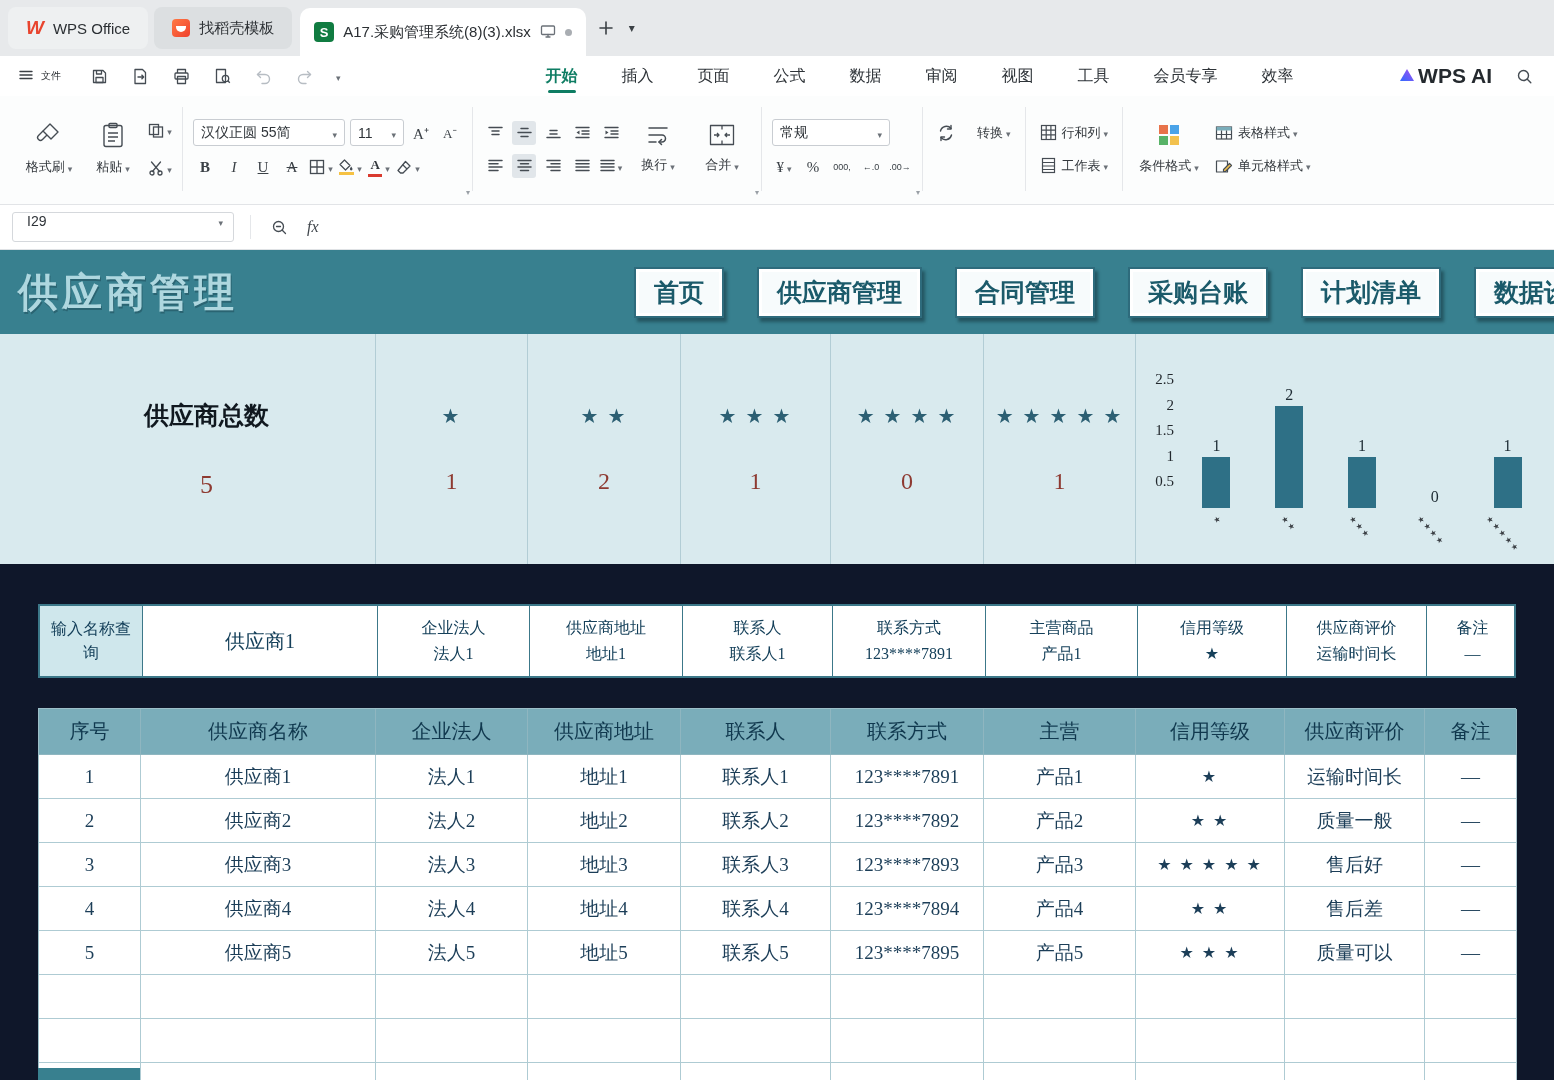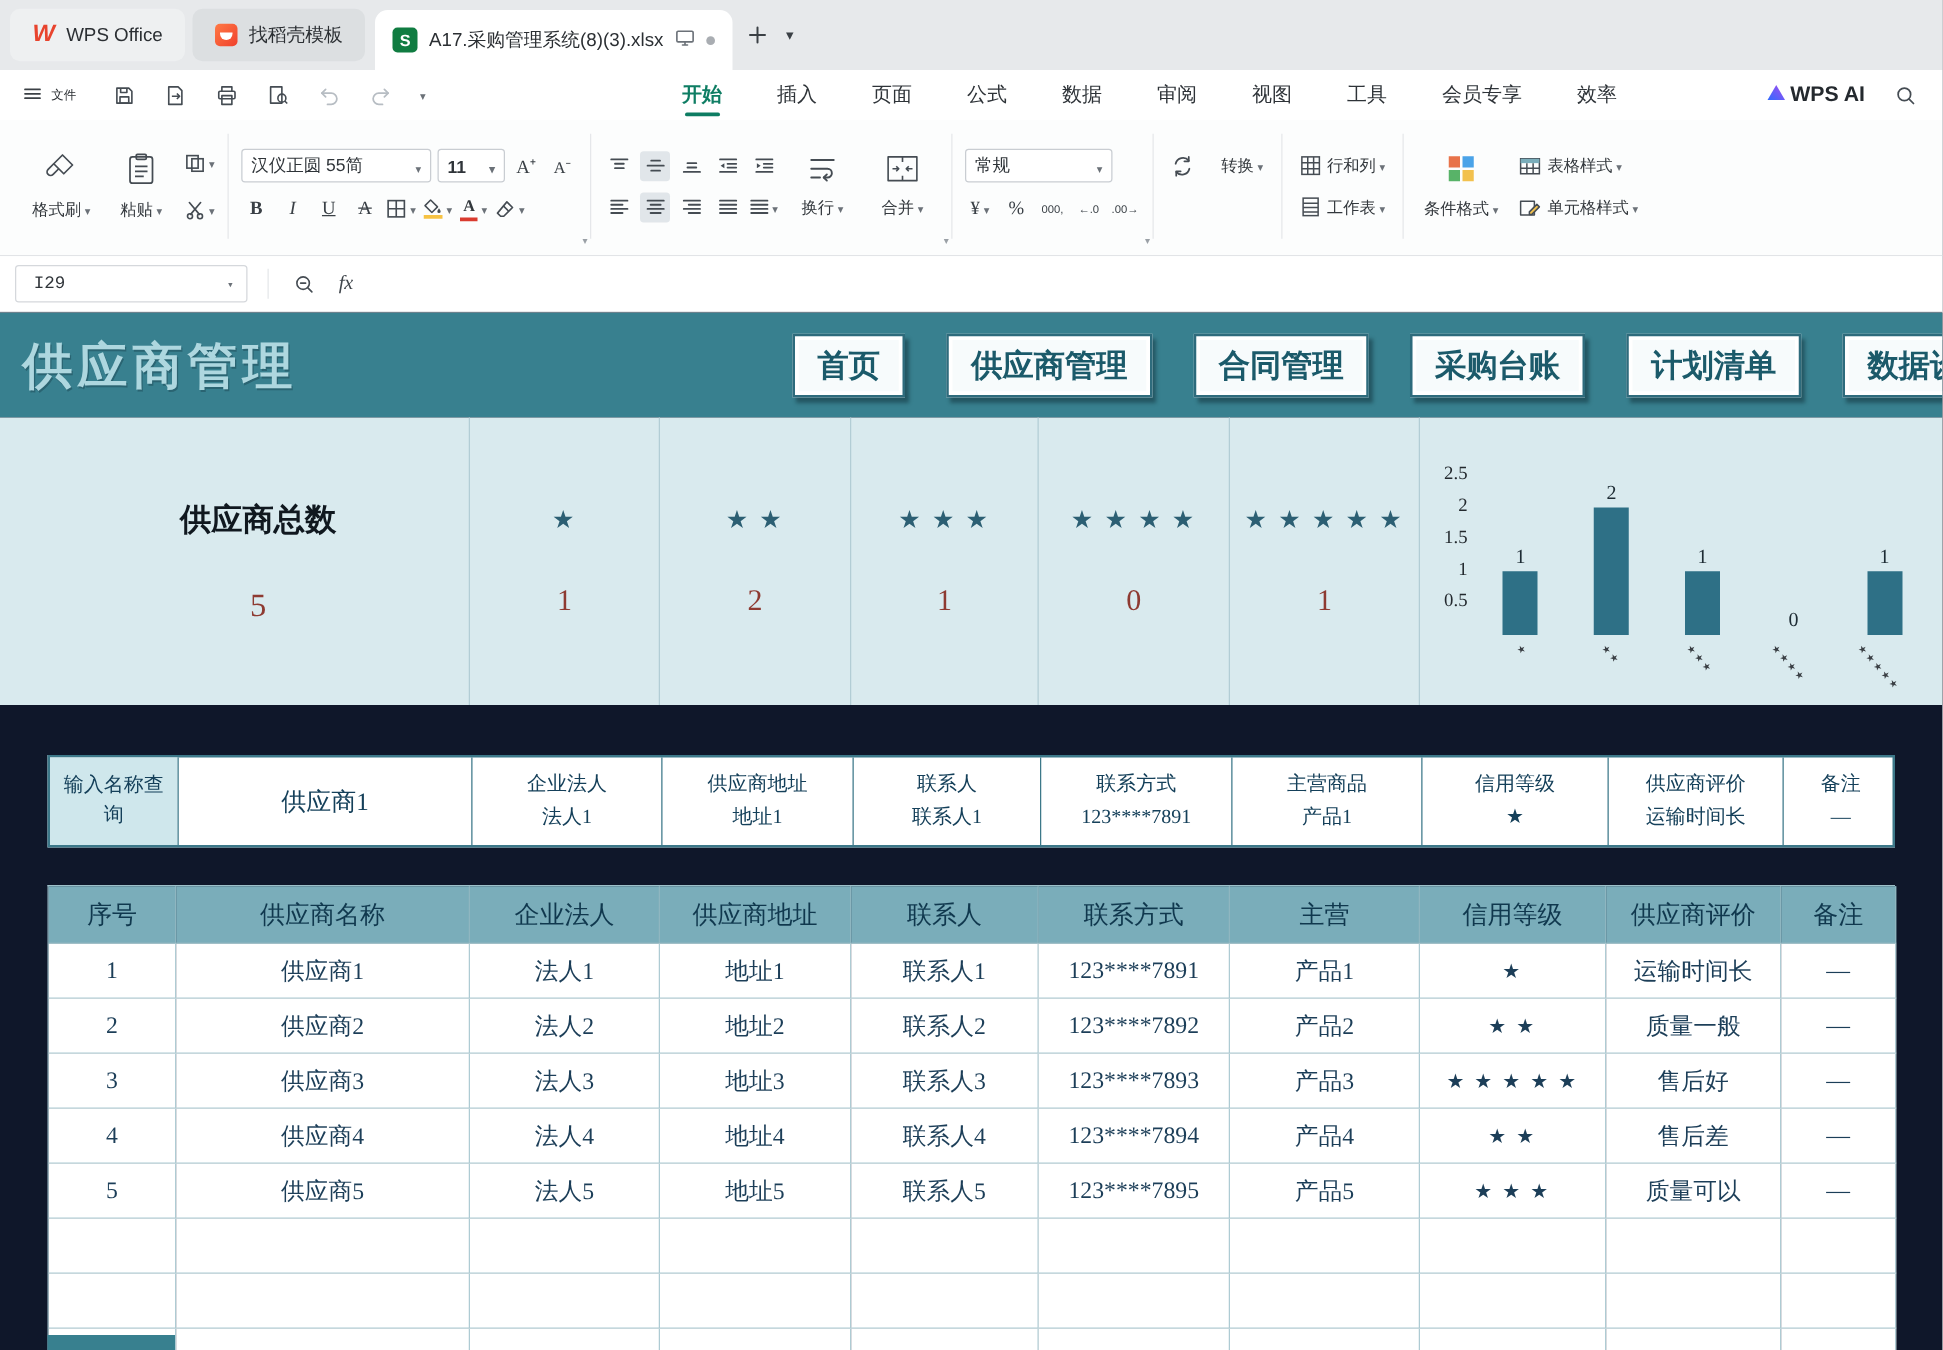--- a/index.html
+++ b/index.html
@@ -30,61 +30,61 @@
   .menubar { height:40px; background:#fff; display:flex; align-items:center; padding:0 18px; }
   .file-btn { display:flex; align-items:center; gap:7px; font-size:10px; color:#2b2f33;text-align:center; }
   .qat { display:flex; align-items:center; gap:17px; margin-left:26px; }
   .qat .sbtn { height:22px; }
   .menu-tab-strip { display:flex; gap:44px; margin-left:205px; height:40px; align-items:center; }
   .menu-tab { font-size:16px; color:#2e3338; height:40px; display:flex; align-items:center; position:relative; }
   .menu-tab.active { color:#0e7d63; font-weight:700; }
   .menu-tab.active::after { content:""; position:absolute; left:2px; right:2px; bottom:3px;
     height:3px; border-radius:2px; background:#0e7d63; }
   .menu-right { margin-left:auto; display:flex; align-items:center; gap:20px; }
-  .wps-ai { display:flex; align-items:center; gap:2px; font-size:17px; font-weight:700; color:#24292e; }
+  .wps-ai { display:flex; align-items:center; gap:2px; font-size:21px; font-weight:700; color:#24292e; }
 
   
   .ribbon { height:109px; background:#fcfdfd; border-bottom:1px solid #e2e4e7;
     display:flex; align-items:stretch; padding:7px 6px 9px 14px; overflow:hidden; }
   .rgroup { display:flex; align-items:center; gap:6px; padding:0 6px; position:relative; }
   .rgroup.exp::after { content:"▾"; position:absolute; right:-2px; bottom:-2px; font-size:8px; color:#9aa0a6; }
   .vsep { width:1px; background:#e5e7ea; margin:4px 4px; }
   .rows { display:flex; flex-direction:column; justify-content:center; gap:9px; height:100%; }
   .rrow { display:flex; align-items:center; gap:5px; }
   .bigbtn { display:flex; flex-direction:column; align-items:center; justify-content:center; gap:6px;
     width:58px; height:90px; border-radius:4px; }
   .blabel { font-size:13px; color:#33383d; display:flex; align-items:center; white-space:nowrap; }
   .minicol { display:flex; flex-direction:column; gap:14px; justify-content:center; }
   .sbtn { display:flex; align-items:center; justify-content:center; min-width:24px; height:24px;
     border-radius:3px; color:#3a4046; }
   .sbtn.active { background:#e1e6ea; }
   .combo { height:27px; border:1px solid #c9cdd2; border-radius:3px; background:#fff;
     display:flex; align-items:center; justify-content:space-between; padding:0 7px;
     font-size:14px; color:#2f3439; white-space:nowrap; overflow:hidden; }
-  .font-name { width:152px; } .font-size { width:54px;font-weight:bold; } .num-fmt { width:118px; }
+  .font-name { width:152px; } .font-size { width:54px; } .num-fmt { width:118px; }
   .ib { font-family:"Liberation Serif", serif; font-size:15px; }
   .icon-b::after { content:"B"; font-weight:800; }
   .icon-i::after { content:"I"; font-style:italic; }
   .icon-u::after { content:"U"; text-decoration:underline; }
   .icon-s::after { content:"A"; text-decoration:line-through; }
   .icon-aplus::after { content:"A⁺"; font-size:15px; }
   .icon-aminus::after { content:"A⁻"; font-size:13px; }
   .icon-thousands::after { content:"000,"; font-size:9px; }
   .icon-decinc::after { content:"←.0"; font-size:9px; }
   .icon-decdec::after { content:".00→"; font-size:9px; }
   .colbar { display:flex; flex-direction:column; align-items:center; gap:1px; }
   .bar-y { width:15px; height:3px; background:#f6c243; }
   .bar-r { width:14px; height:3px; background:#d93b2f; }
   .fc-a { font-family:"Liberation Serif",serif; font-weight:700; font-size:13px; color:#33383d; }
 
   
   .fbar { height:45px; background:#fff; border-bottom:1px solid #dfe2e5; display:flex; align-items:center; padding:0 12px; }
-  .namebox { width:186px; height:30px; border:1px solid #d5d8dc; border-radius:3px;
-    display:flex; align-items:center; justify-content:space-between; padding:0 10px 0 14px;
-    font-size:14px; color:#2f3439;font-family:Liberation Mono, monospace; }
+  .namebox { width:222px; height:30px; border:1px solid #d5d8dc; border-radius:3px;
+    display:flex; justify-content:space-between; padding:0 10px 0 14px;
+    font-size:14px; color:#2f3439; }
   .fb-sep { width:1px; height:24px; background:#e5e7ea; margin:0 16px; }
   .fb-fx { font-family:"Liberation Serif", serif; font-style:italic; font-size:16px; color:#41474d; margin-left:16px; }
   .fb-input { flex:1; height:100%; }
 
   
   .sheet { position:relative; width:1554px; height:830px; background:#0f172a; overflow:hidden;
     font-family:"Liberation Serif", serif; }
   .banner { height:84px; background:#38808f; display:flex; align-items:center; overflow:hidden; padding-left:18px; }
   .banner-title { font-size:40px; font-weight:700; letter-spacing:4px; color:#aed7df;
     text-shadow:1px 2px 0 #2a6472; }

